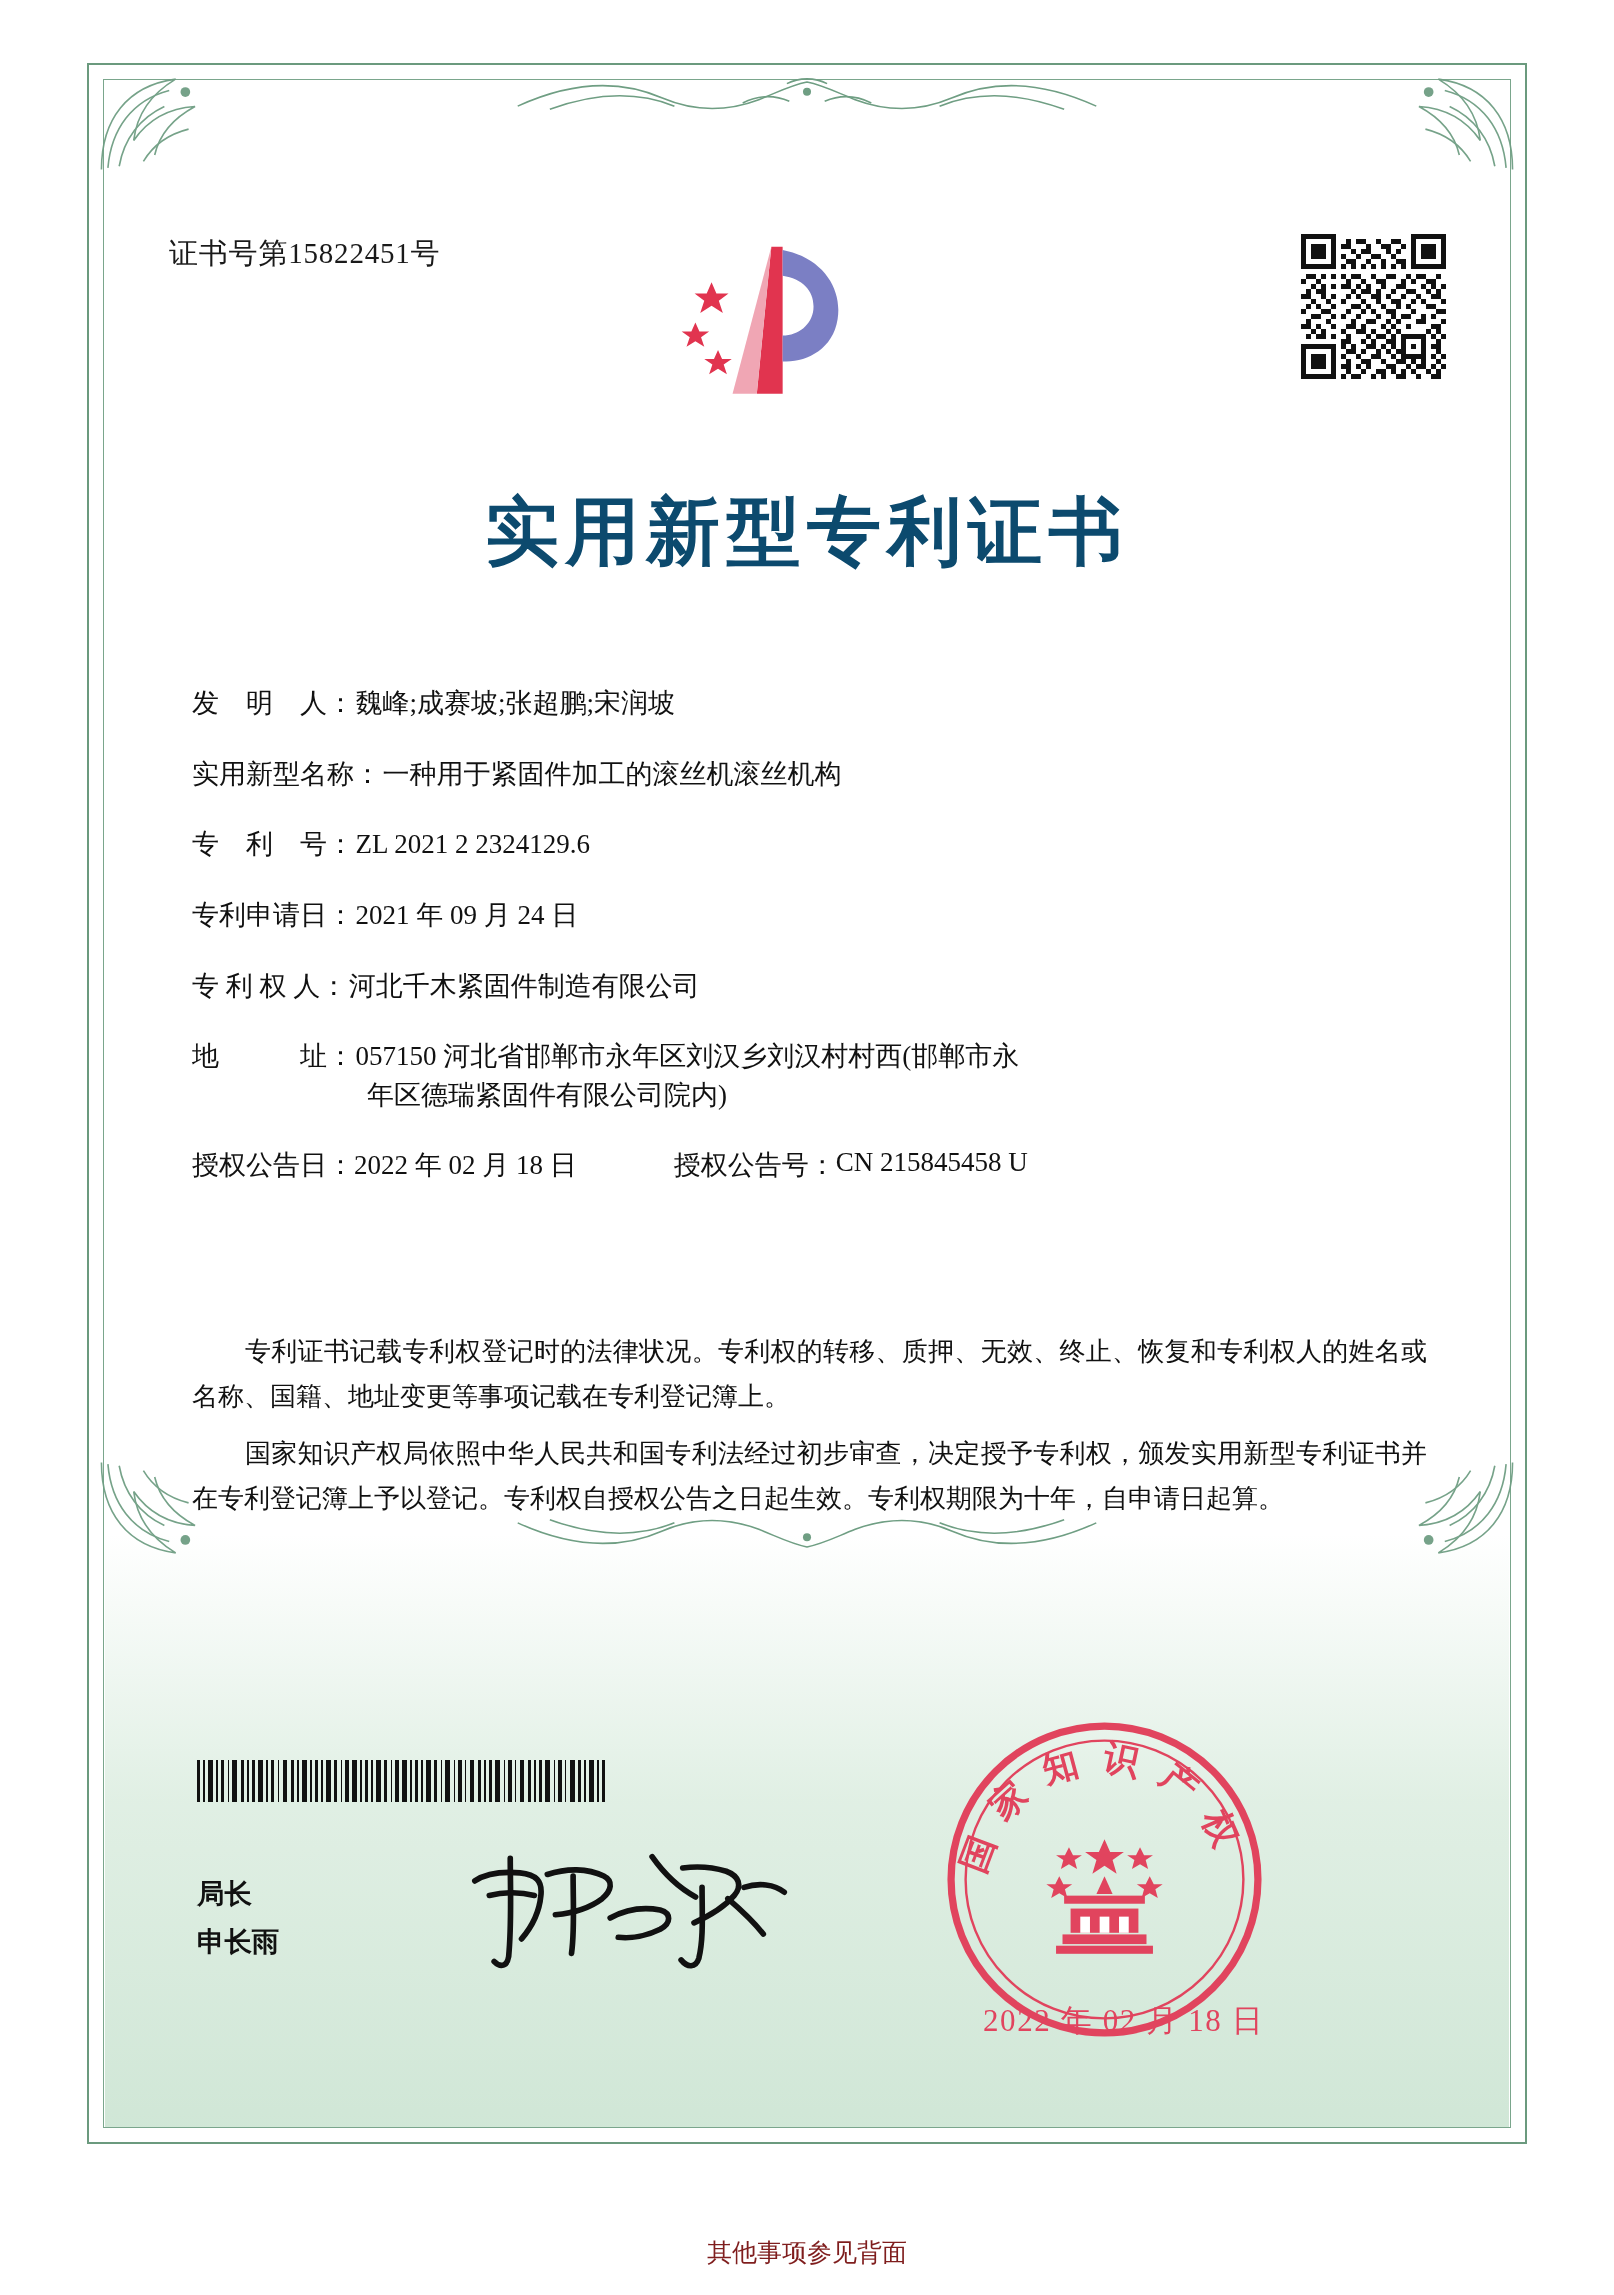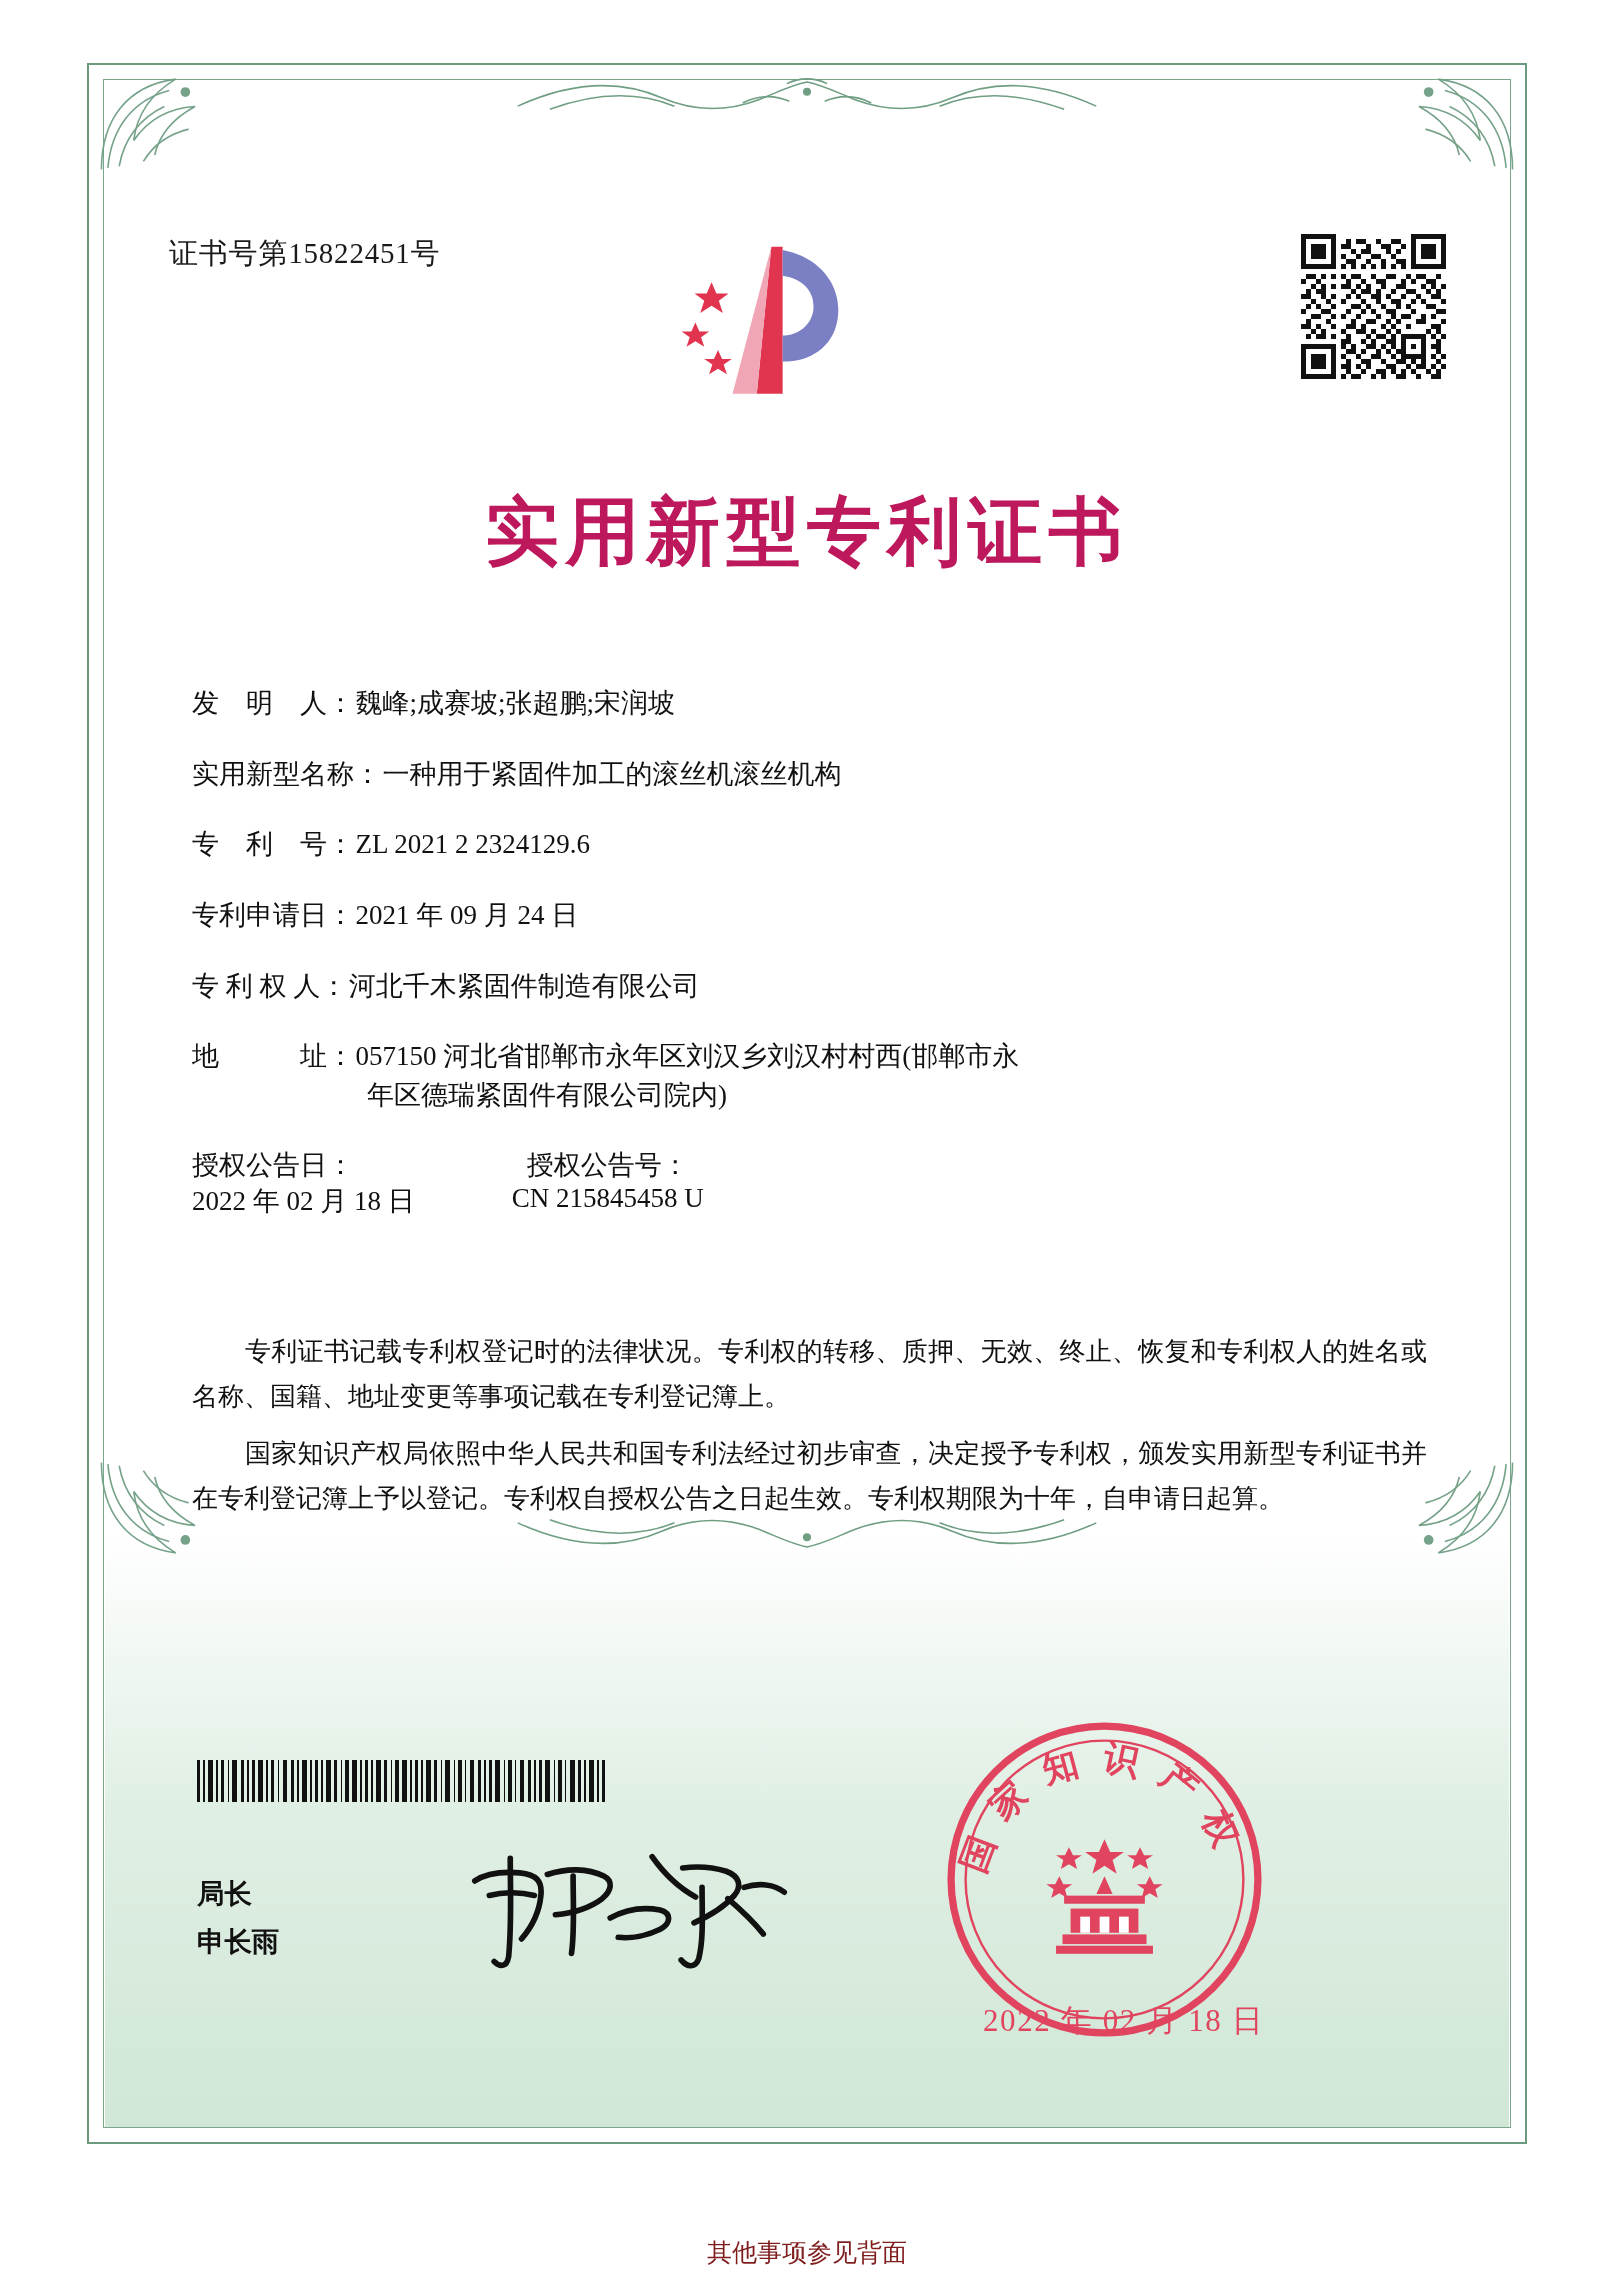--- a/index.html
+++ b/index.html
@@ -107,21 +107,21 @@
   
   .title {
     position: absolute;
     left: 0;
     right: 0;
     top: 483px;
     text-align: center;
     font-size: 74px;
     font-weight: bold;
     letter-spacing: 6.5px;
-    color: #be185d;
+    color: #0c4a6e;
     font-family: "DejaVu Serif", "Liberation Serif", serif;
   }
 
   
   .fields {
     position: absolute;
     left: 192px;
     top: 684px;
     width: 1243px;
     font-size: 27px;
@@ -144,21 +144,21 @@
   .f-value .line2 {
     display: block;
     padding-left: 11.3px;
   }
   .row-two {
     display: flex;
     align-items: baseline;
     margin-bottom: 27.4px;
     font-size: 27px;
   }
-  .row-two .grp { display: flex; flex-direction: column; }
+  .row-two .grp { display: flex; }
   .row-two .grp2 { margin-left: 97px; text-align: center; }
 
   
   .paras {
     position: absolute;
     left: 192px;
     top: 1330px;
     width: 1235px;
     font-size: 26px;
     line-height: 1.72;

